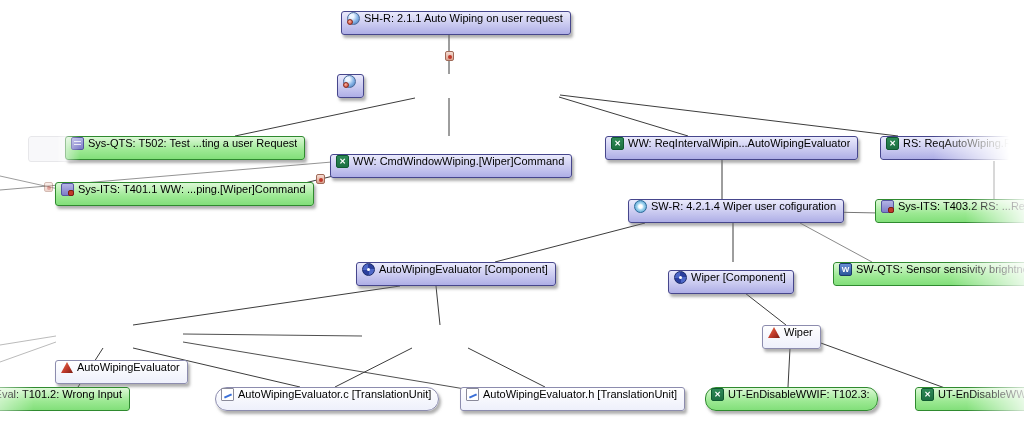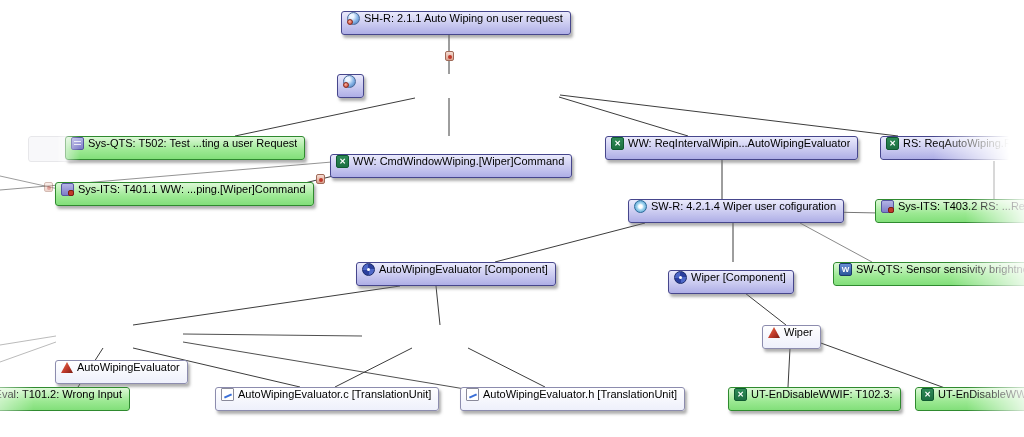--- a/index.html
+++ b/index.html
@@ -142,29 +142,29 @@
       <span class="icon icon-matlab-icon"></span>
       <span class="label">AutoWipingEvaluator</span>
     </div>
     <div class="node kind-unit" style="left: 762px; top: 325px;">
       <span class="icon icon-matlab-icon"></span>
       <span class="label">Wiper</span>
     </div>
     <div class="node kind-test fade-left" style="left: -45px; top: 387px;">
       <span class="label">WipingEval: T101.2: Wrong Input</span>
     </div>
-    <div class="node kind-unit" style="left: 215px; top: 387px;">
+    <div class="node kind-unit" style="left: 215px; top: 387px; border-radius: 12px;">
       <span class="icon icon-file-chart-icon"></span>
       <span class="label">AutoWipingEvaluator.c [TranslationUnit]</span>
     </div>
     <div class="node kind-unit" style="left: 460px; top: 387px;">
       <span class="icon icon-file-chart-icon"></span>
       <span class="label">AutoWipingEvaluator.h [TranslationUnit]</span>
     </div>
-    <div class="node kind-test" style="left: 728px; top: 387px;">
+    <div class="node kind-test" style="left: 705px; top: 387px; border-radius: 11px;">
       <span class="icon icon-excel-icon"></span>
       <span class="label">UT-EnDisableWWIF: T102.3:</span>
     </div>
     <div class="node kind-test fade-right-strong" style="left: 915px; top: 387px;">
       <span class="icon icon-excel-icon"></span>
       <span class="label">UT-EnDisableWWIF: T1</span>
     </div>
     <div class="node kind-ghost fade-right" style="left: 28px; top: 136px; width: 54px; height: 26px;"></div>
     <div class="suspect" style="left: 445px; top: 51px; opacity: 1;"></div>
     <div class="suspect" style="left: 316px; top: 174px; opacity: 1;"></div>

